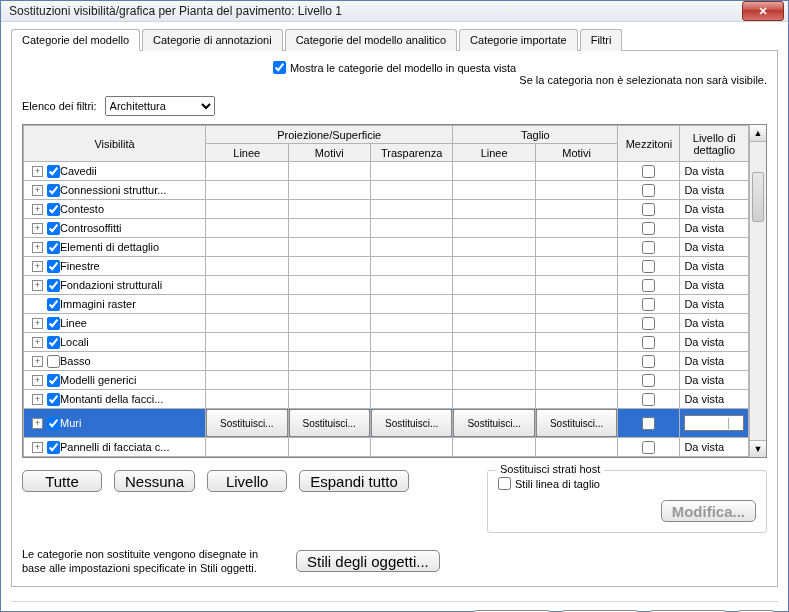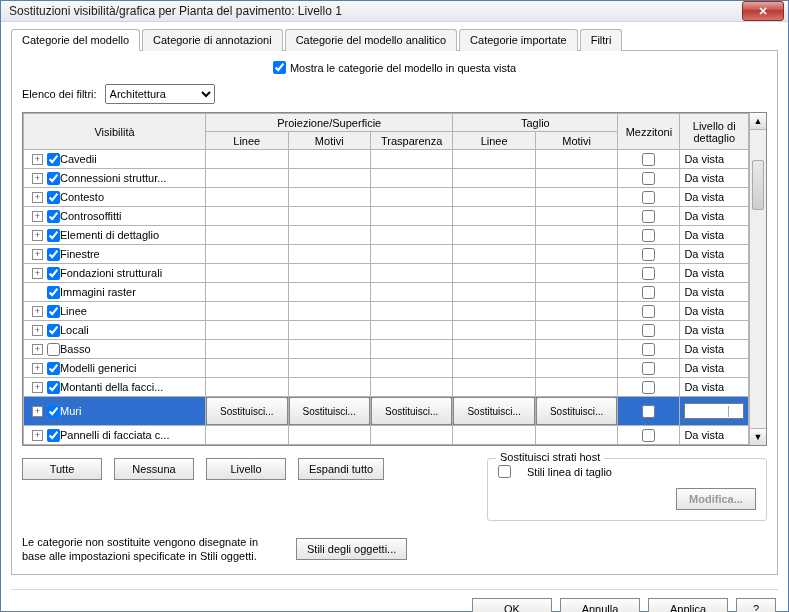--- a/index.html
+++ b/index.html
@@ -246,24 +246,24 @@
   }
   .btn-row {
     display: flex;
     gap: 12px;
     margin-top: 12px;
     align-items: flex-start;
   }
   .btn {
     min-width: 80px;
     height: 22px;
-    font-size: 11px;
+    font-size: 15px;
     background: linear-gradient(#fdfdfd,#e5e5e5);
     border: 1px solid #888;
-    border-radius: 0;
+    border-radius: 5px;
     cursor: pointer;
     padding: 0 10px;
   }
   .btn:disabled {
     color: #999;
     cursor: default;
     font-weight: bold;
   }
   .host-group {
     margin-left: auto;
@@ -327,20 +327,21 @@
       <div class="tab">Filtri</div>
     </div>
 
     <div class="pane">
 
       <div class="row-top">
         <label>
           <input type="checkbox" checked="" style="">
           <span>Mostra le categorie del modello in questa vista</span>
         </label>
+        <div class="note">Se la categoria non è selezionata non sarà visibile.</div>
       </div>
 
       <div class="filter-row">
         <span>Elenco dei filtri:</span>
         <select>
           <option>Architettura</option>
         </select>
       </div>
 
       <div class="grid-wrap">
@@ -747,21 +748,21 @@
       </div>
 
       <div class="btn-row">
         <button class="btn">Tutte</button>
         <button class="btn">Nessuna</button>
         <button class="btn">Livello</button>
         <button class="btn">Espandi tutto</button>
 
         <div class="host-group">
           <div class="legend">Sostituisci strati host</div>
-          <label style="display:inline-flex;align-items:center;gap:16px;">
+          <label style="display:inline-flex;align-items:center;gap:4px;">
             <input type="checkbox" style="">
             <span>Stili linea di taglio</span>
           </label>
           <div style="text-align:right;margin-top:8px;">
             <button class="btn" disabled="">Modifica...</button>
           </div>
         </div>
       </div>
 
       <div class="info-row">

